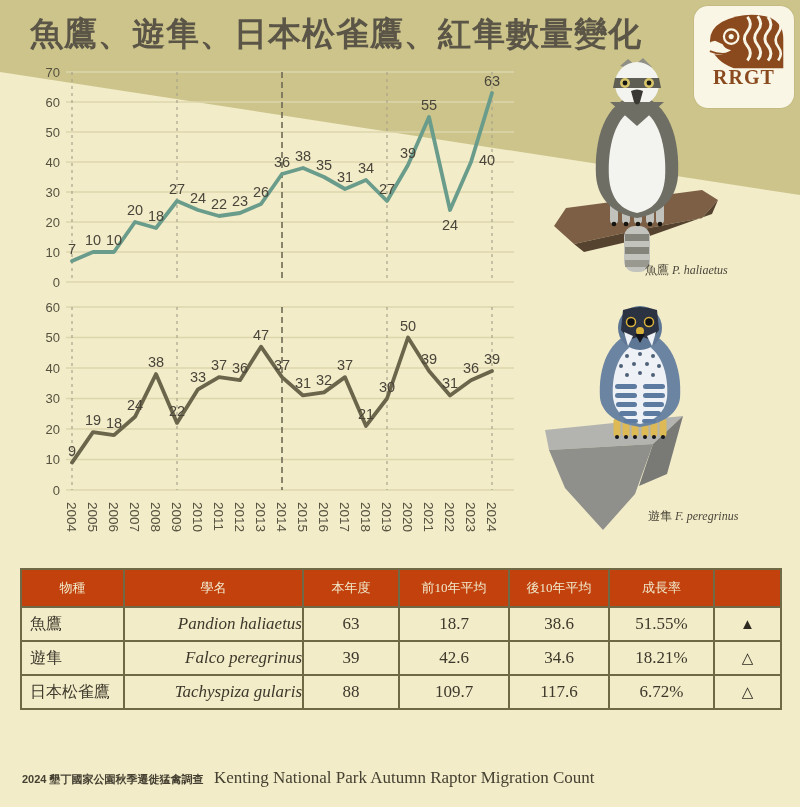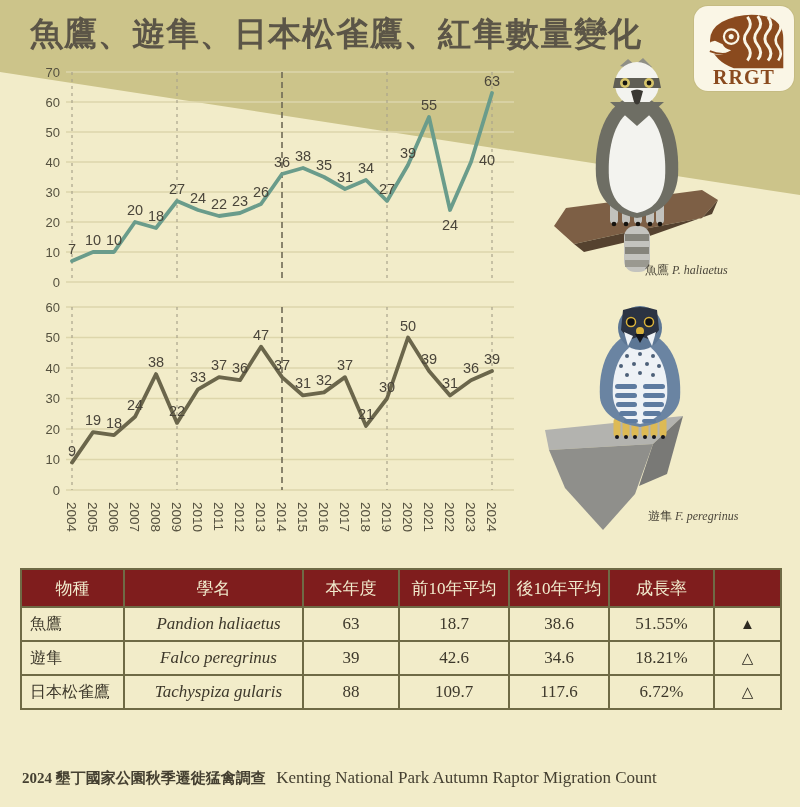--- a/index.html
+++ b/index.html
@@ -6,51 +6,51 @@
   html,body { width:800px; height:807px; overflow:hidden; }
   body { position:relative; background:#f2ecc9; font-family:"Liberation Sans", sans-serif; }
 
   .band { position:absolute; left:0; top:0; width:800px; height:807px;
           background:#ccc48a;
           clip-path:polygon(0 0, 100% 0, 100% 195px, 0 72px); }
 
   .title { position:absolute; left:30px; top:12px; font-family:"Liberation Serif", serif;
            font-size:33px; font-weight:bold; color:#5b5547; letter-spacing:1px; white-space:nowrap; }
 
-  .logo-card { position:absolute; left:694px; top:6px; width:100px; height:85px;
+  .logo-card { position:absolute; left:694px; top:6px; width:100px; height:102px;
                background:#faf6e6; border-radius:14px; display:flex; flex-direction:column;
                align-items:center; justify-content:flex-start; padding-top:5px;
                box-shadow:0 0 0 1px rgba(120,90,40,.08); }
   .logo-text { font-family:"Liberation Serif", serif; font-weight:bold; font-size:20px;
                color:#8a4a1e; letter-spacing:1px; line-height:1; margin-top:-2px; }
 
   #charts { position:absolute; left:30px; top:62px; }
 
   .bird { position:absolute; }
   .bird-osprey { left:552px; top:58px; }
   .bird-peregrine { left:545px; top:298px; }
   .bird-caption { position:absolute; font-family:"Liberation Serif", serif; font-size:12px;
                   color:#4b463a; white-space:nowrap; }
   .cap-osprey { left:645px; top:262px; }
   .cap-peregrine { left:648px; top:508px; }
   .bird-caption i { font-style:italic; }
 
   table.summary { position:absolute; left:20px; top:568px; width:760px;
                   border-collapse:collapse; table-layout:fixed;
                   font-family:"Liberation Serif", serif; color:#3d382b; }
-  table.summary th { background:#7f1d1d; color:#f1ebcd; font-weight:normal;
-                     font-size:17px; height:38px; border:2px solid #6f6a45; }
+  table.summary th { background:#c2410c; color:#f1ebcd; font-weight:normal;
+                     font-size:13px; height:38px; border:2px solid #6f6a45; }
   table.summary td { background:#f2ecc9; font-size:17px; height:34px;
                      border:2px solid #6f6a45; text-align:center; }
   table.summary td.c0 { text-align:left; padding-left:8px; font-size:16px; }
-  table.summary td.c1 { text-align:center; padding-left:10px; font-style:italic; }
+  table.summary td.c1 { text-align:right; padding-left:10px; font-style:italic; }
   table.summary td.c6 { font-size:15px; color:#2e2a21; }
 
   .footer { position:absolute; left:22px; top:768px; color:#454031; white-space:nowrap; }
-  .footer-zh { font-family:Liberation Serif, serif; font-weight:bold; font-size:15px; }
+  .footer-zh { font-family:Liberation Sans, sans-serif; font-weight:bold; font-size:11px; }
   .footer-en { font-family:"Liberation Serif", serif; font-size:17px; margin-left:6px; }
 </style>
 </head>
 <body>
 
 <div class="band"></div>
 
 <h1 class="title">魚鷹、遊隼、日本松雀鷹、紅隼數量變化</h1>
 
 <div class="logo-card">

